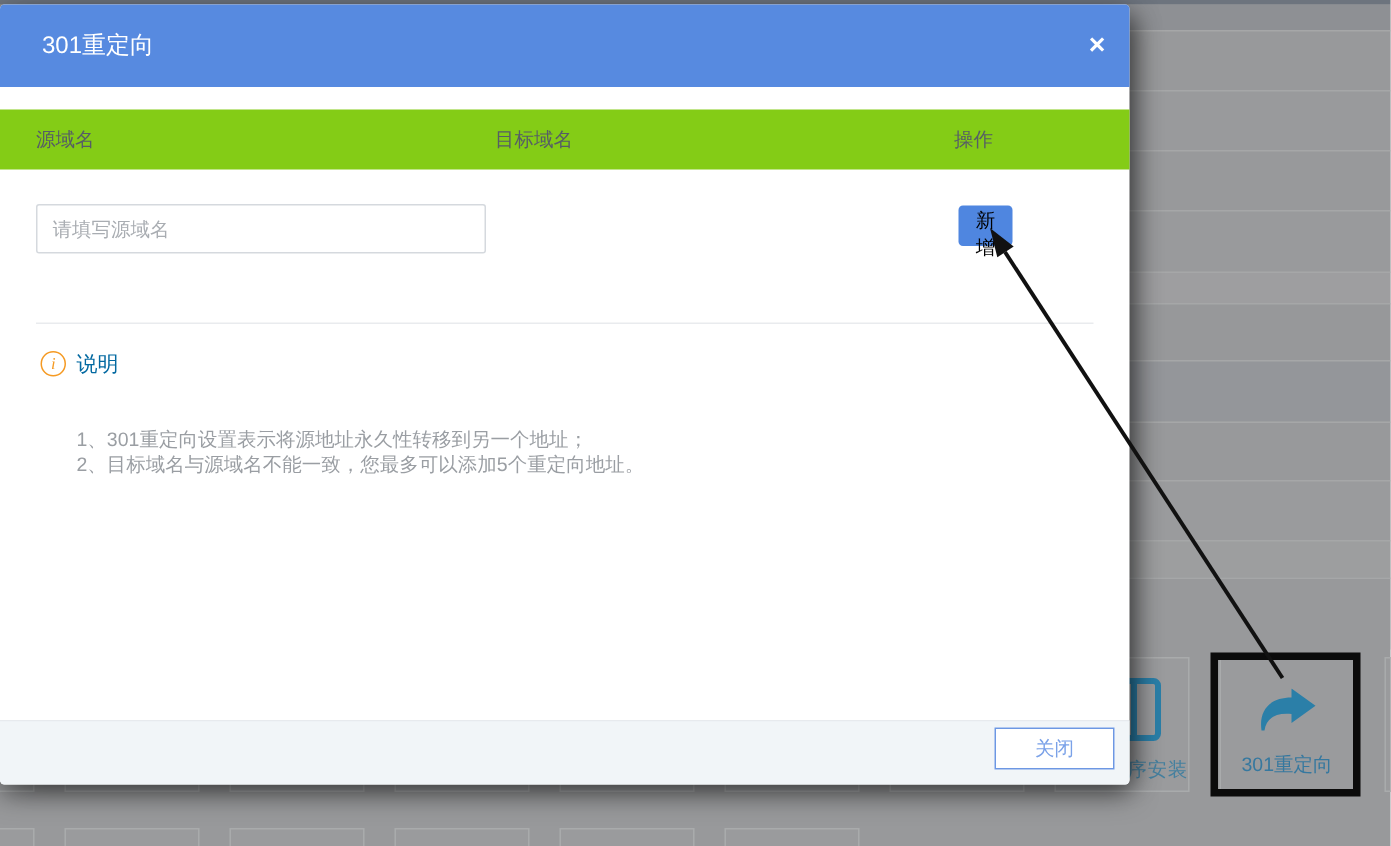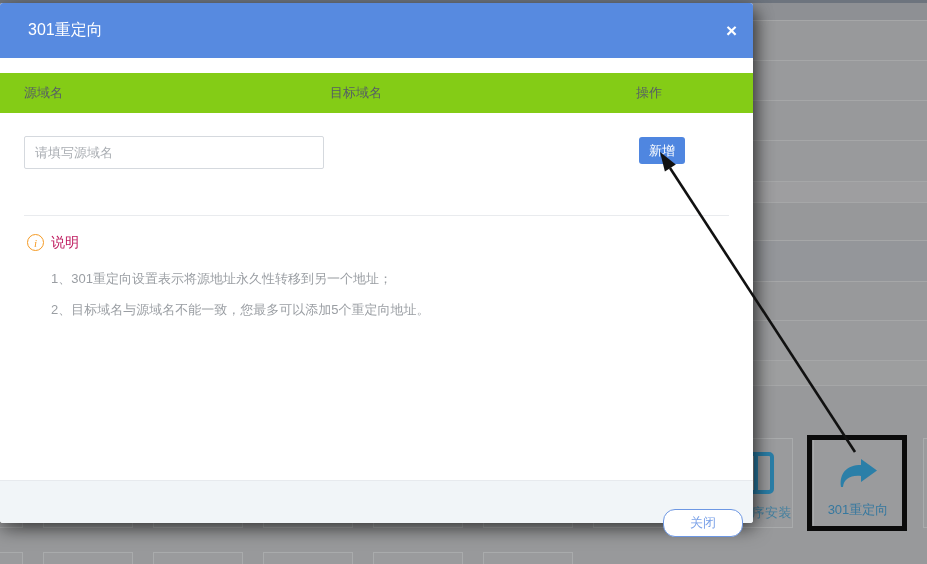--- a/index.html
+++ b/index.html
@@ -35,36 +35,36 @@
   .modal-close{position:absolute;right:12px;top:0;height:55px;display:flex;align-items:center;
     color:#ffffff;font-size:19px;font-weight:bold;cursor:pointer;padding:0 4px;}
   .thead{position:absolute;left:0;top:70px;width:753px;height:40px;background:#84cc16;}
   .th{position:absolute;top:0;height:40px;line-height:40px;font-size:13px;color:#565d66;}
   .th.c1{left:24px;} .th.c2{left:330px;} .th.c3{left:636px;}
   .dom-input{position:absolute;top:133px;width:300px;height:33px;box-sizing:border-box;
     border:1px solid #d5d9de;border-radius:2px;padding:0 10px;font-size:13px;color:#333;
     font-family:"Liberation Sans","DejaVu Sans",sans-serif;outline:none;background:#fff;}
   .dom-input::placeholder{color:#a9adb2;opacity:1;}
   .in1{left:24px;padding-left:10px;} .in2{left:330px;}
-  .add-btn{position:absolute;left:639px;top:134px;width:46px;height:27px;background:#4f86e0;
-    border:none;border-radius:3px;color:#ffffff;font-size:13px;cursor:pointer;
+  .add-btn{position:absolute;left:639px;top:134px;width:36px;height:27px;background:#4f86e0;
+    border:none;border-radius:3px;color:#000000;font-size:13px;cursor:pointer;
     font-family:"Liberation Sans","DejaVu Sans",sans-serif;}
   .divider{position:absolute;left:24px;top:212px;width:705px;height:0;border-top:1px solid #e9ebee;}
   .note-icon{position:absolute;left:27px;top:231px;width:15px;height:15px;border:1px solid #f59a23;
     border-radius:50%;color:#f59a23;font-size:11px;font-style:italic;
     font-family:"Liberation Serif","DejaVu Serif",serif;
     display:flex;align-items:center;justify-content:center;}
-  .note-title{position:absolute;left:51px;top:231px;font-size:14px;color:#be185d;}
+  .note-title{position:absolute;left:51px;top:231px;font-size:14px;color:#0369a1;}
   .note-item{position:absolute;left:51px;font-size:13px;color:#9a9ea3;}
-  .ni1{top:267px;text-align:center;} .ni2{top:298px;}
+  .ni1{top:281px;text-align:center;} .ni2{top:298px;}
   .modal-footer{position:absolute;left:0;top:477px;width:753px;height:43px;background:#f1f5f8;
     border-top:1px solid #e7eaee;border-radius:0 0 3px 3px;box-sizing:border-box;}
   .close-btn{position:absolute;right:10px;top:482px;width:80px;height:28px;background:#ffffff;
-    border:1px solid #6d97e3;border-radius:12px;color:#7aa1e8;font-size:13px;cursor:pointer;
-    font-family:"Liberation Sans","DejaVu Sans",sans-serif;margin-top:24px;}
+    border:1px solid #6d97e3;border-radius:0;color:#7aa1e8;font-size:13px;cursor:pointer;
+    font-family:"Liberation Sans","DejaVu Sans",sans-serif;}
   
   .arrow-svg{position:absolute;left:0;top:0;width:927px;height:564px;z-index:50;pointer-events:none;}
 </style>
 </head>
 <body>
 
 <div class="top-strip"></div>
 <div class="bg-table" id="bg-table">
     <div class="bg-row" style="top: 0px; height: 17px; background: rgb(142, 144, 148);"></div>
     <div class="bg-row" style="top: 17px; height: 40px; background: rgb(152, 153, 155);"></div>

